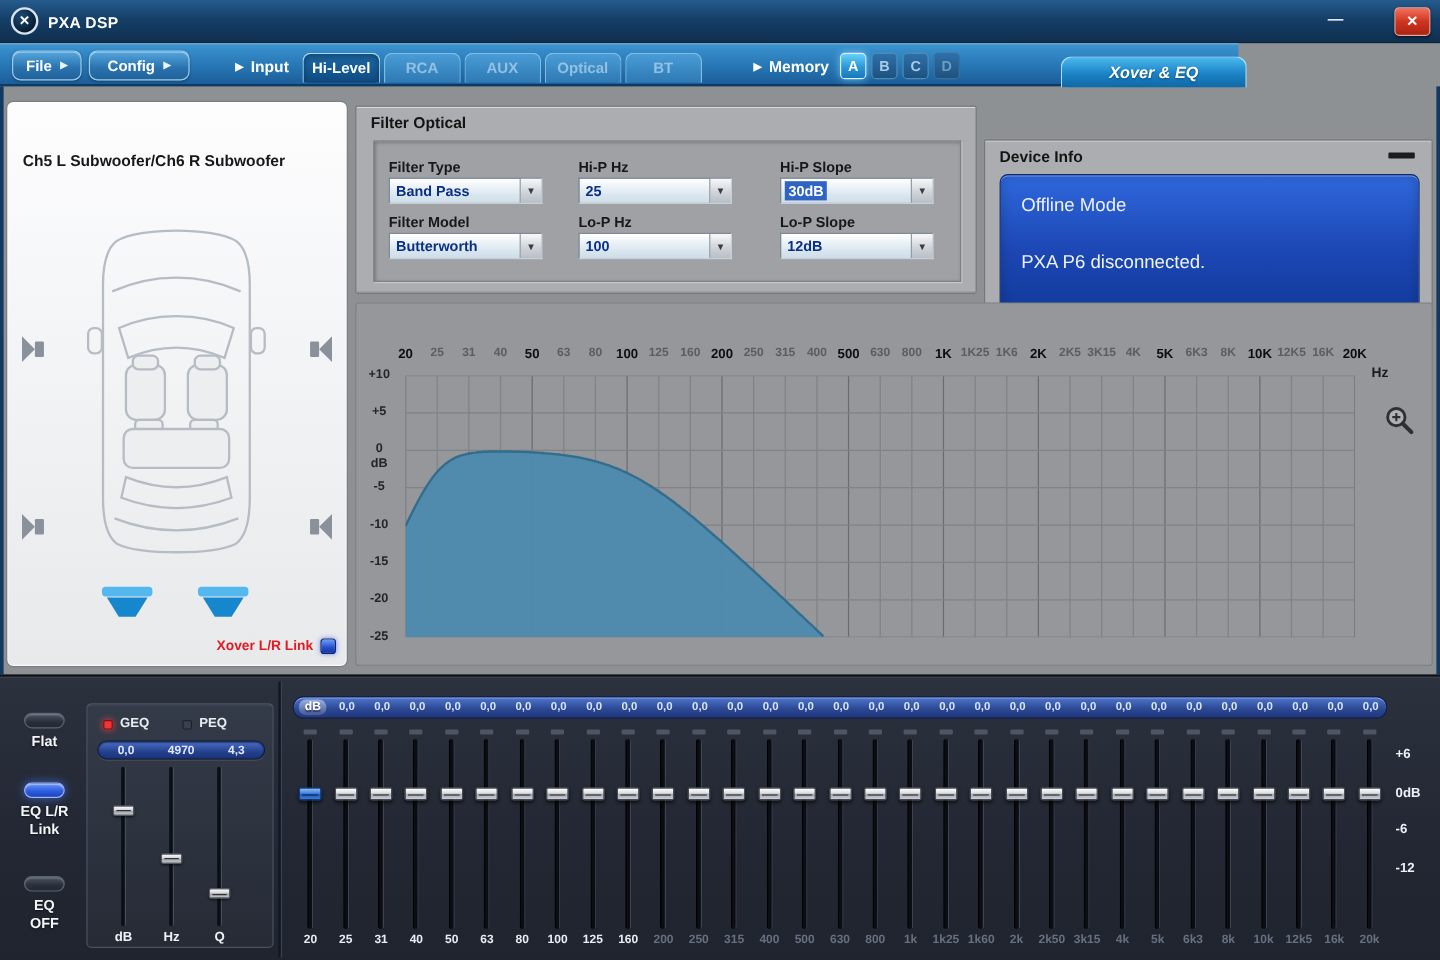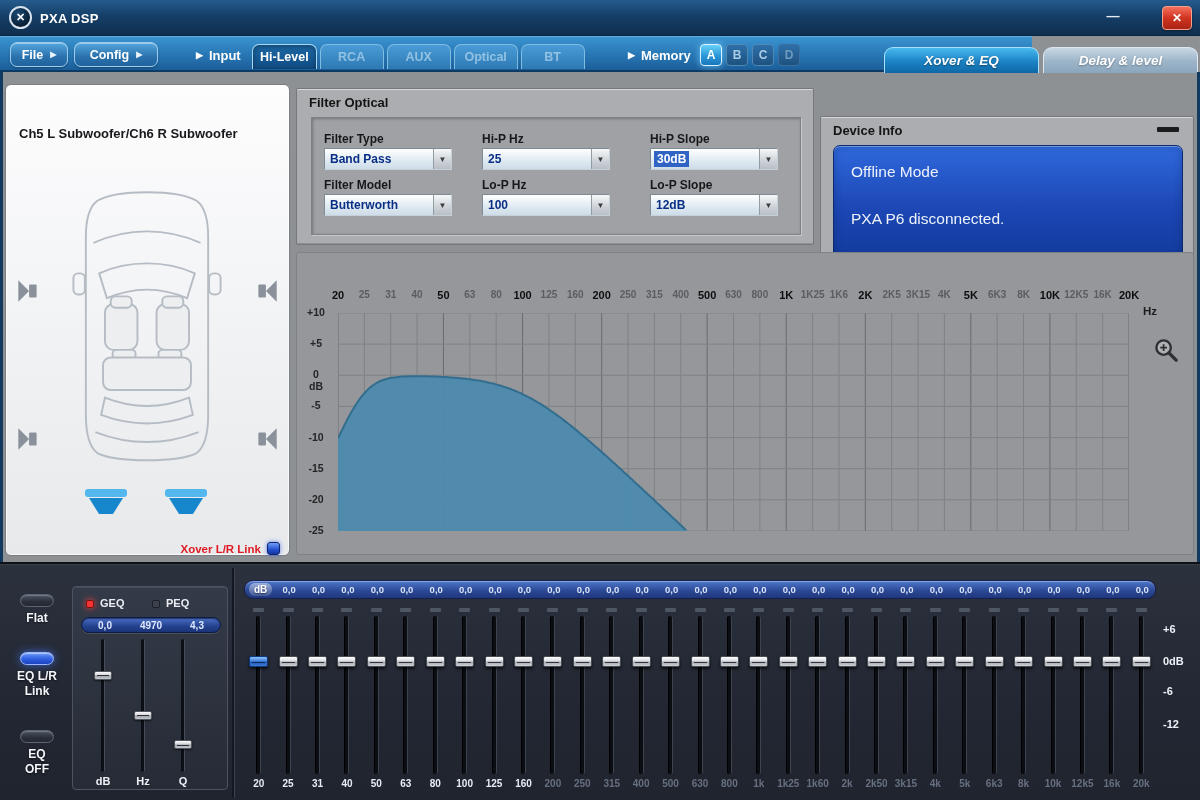--- a/index.html
+++ b/index.html
@@ -77,21 +77,21 @@
   .car{position:absolute;left:55px;top:92px;width:172px;height:296px;}
   .car path,.car rect{fill:none;stroke:#b6bcc4;stroke-width:2;}
   .car .seat{fill:#eceef0;}
   .spk{position:absolute;width:24px;height:28px;}
   .spk polygon,.spk rect{fill:#8a919a;}
   .spk.r{transform:scaleX(-1);}
   .spk.l1{left:10px;top:192px;} .spk.l2{left:10px;top:340px;}
   .spk.r1{right:10px;top:192px;} .spk.r2{right:10px;top:340px;}
   .sub{position:absolute;top:402px;width:48px;height:30px;cursor:pointer;}
   .sub.s1{left:76px;} .sub.s2{left:156px;}
-  .xlink{position:absolute;right:9px;bottom:0;display:flex;align-items:center;gap:6px;text-align:right;}
+  .xlink{position:absolute;right:9px;bottom:10px;display:flex;align-items:center;gap:6px;text-align:right;}
   .xlink-label{color:#e11b24;font-size:11.5px;font-weight:bold;}
   .xlink-btn{width:13px;height:13px;border-radius:3px;
     background:linear-gradient(180deg,#6f9df4,#2450cf 60%,#15359e);
     border:1px solid #0c2470;box-shadow:0 0 4px rgba(70,110,240,.8);cursor:pointer;}
 
   
   .gpanel{position:absolute;background:#abadb0;border:1px solid #76787c;border-radius:2px;
     box-shadow:inset 0 1px 0 #d6d8da,inset 0 -1px 0 #8f9194;}
   .fpanel{left:296px;top:88px;width:518px;height:157px;}
   .dpanel{left:820px;top:88px;width:374px;height:157px;margin-top:28px;}
@@ -228,21 +228,20 @@
       <span>Memory</span>
     </div>
     <div class="mem-btns">
         <div class="mbtn on">A</div>
         <div class="mbtn">B</div>
         <div class="mbtn">C</div>
         <div class="mbtn dim">D</div>
       </div>
     <div class="page-tabs">
         <div class="ptab on">Xover &amp; EQ</div>
-        <div class="ptab off">Delay &amp; level</div>
       </div>
   </div>
 
   <div class="frame l"></div>
   <div class="frame r"></div>
 
   <div class="ch-panel">
     <div class="sc-ch">Ch5  L Subwoofer/Ch6  R Subwoofer</div>
     <svg class="car" viewBox="0 0 180 300">
       <path d="M38,20 C58,8 122,8 142,20 C150,26 154,40 154,58 L154,244 C154,264 150,278 142,284 C122,294 58,294 38,284 C30,278 26,264 26,244 L26,58 C26,40 30,26 38,20 Z"></path>

